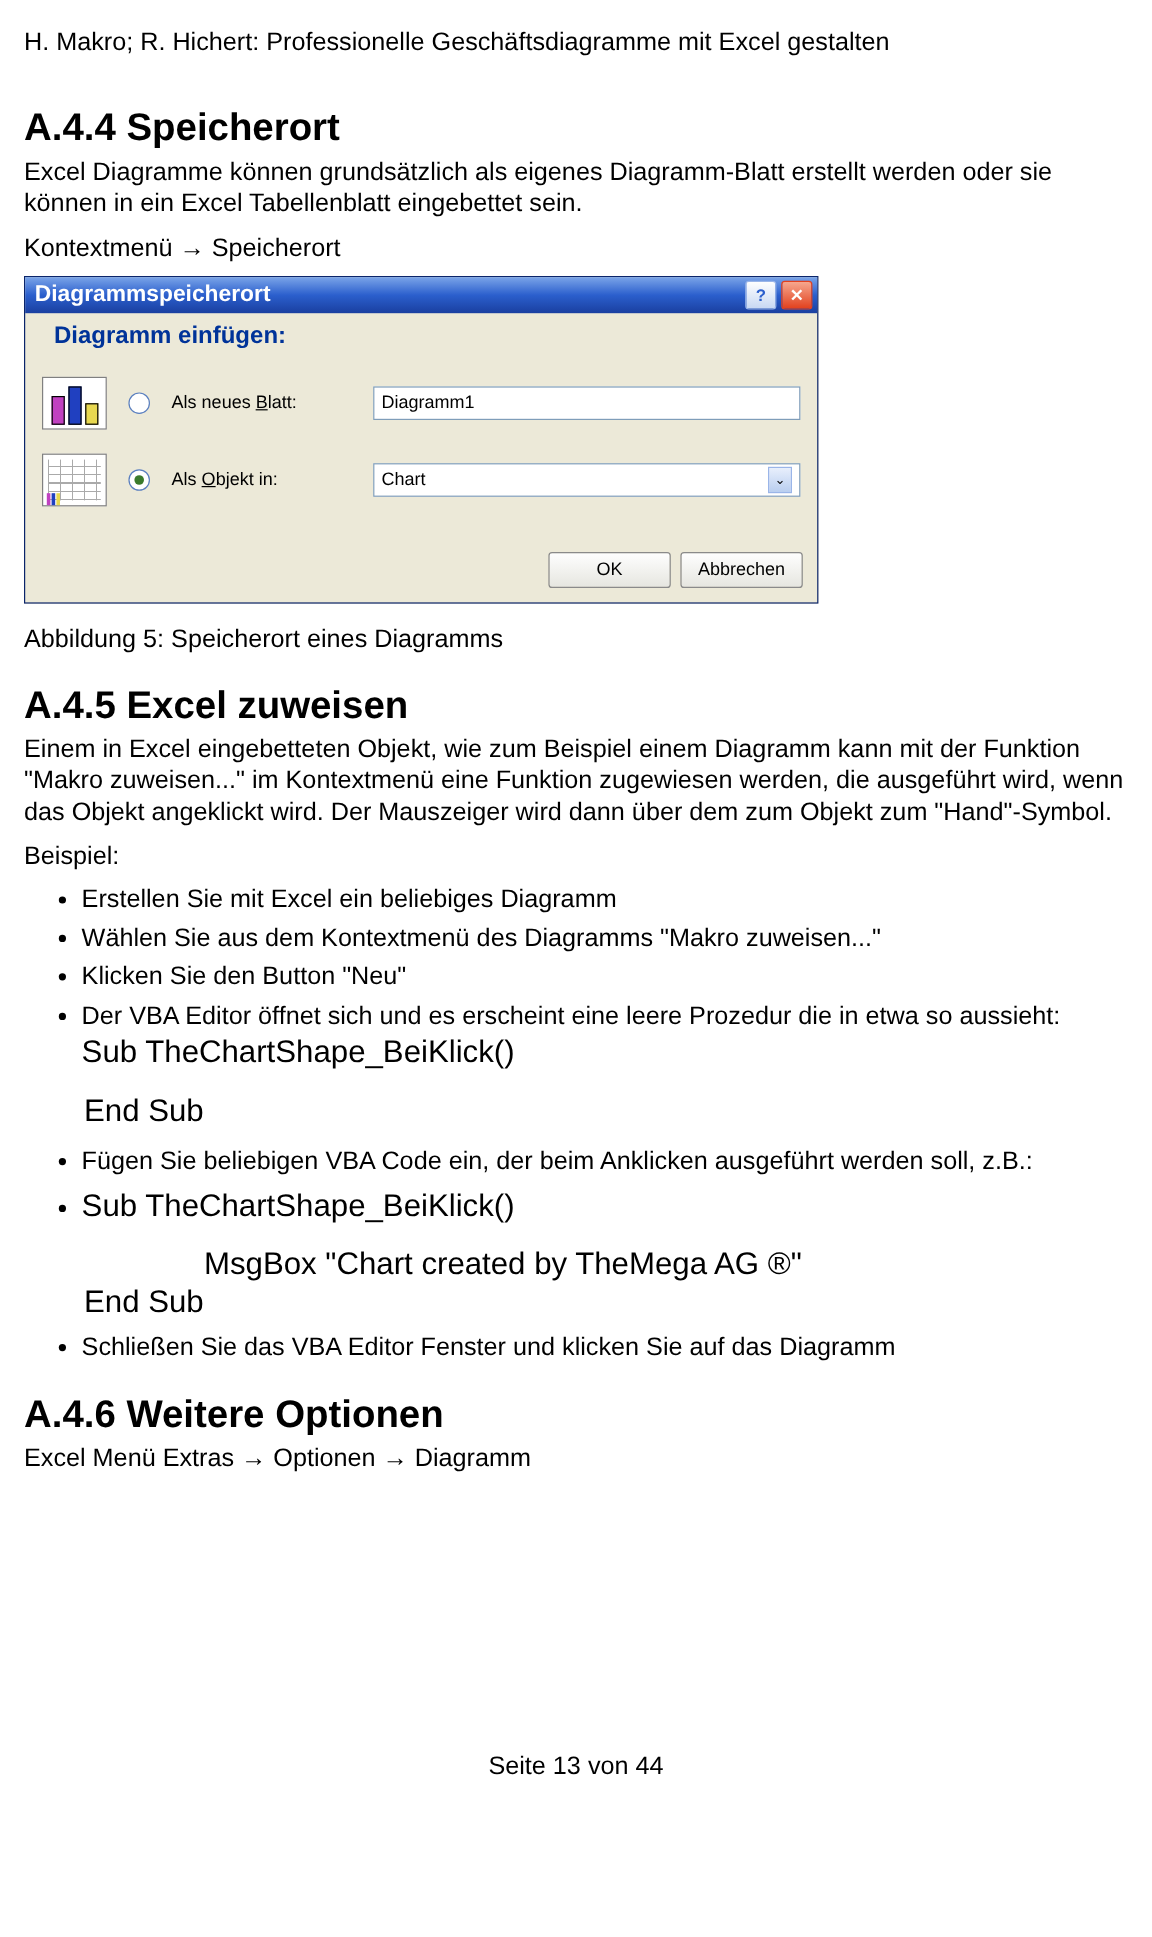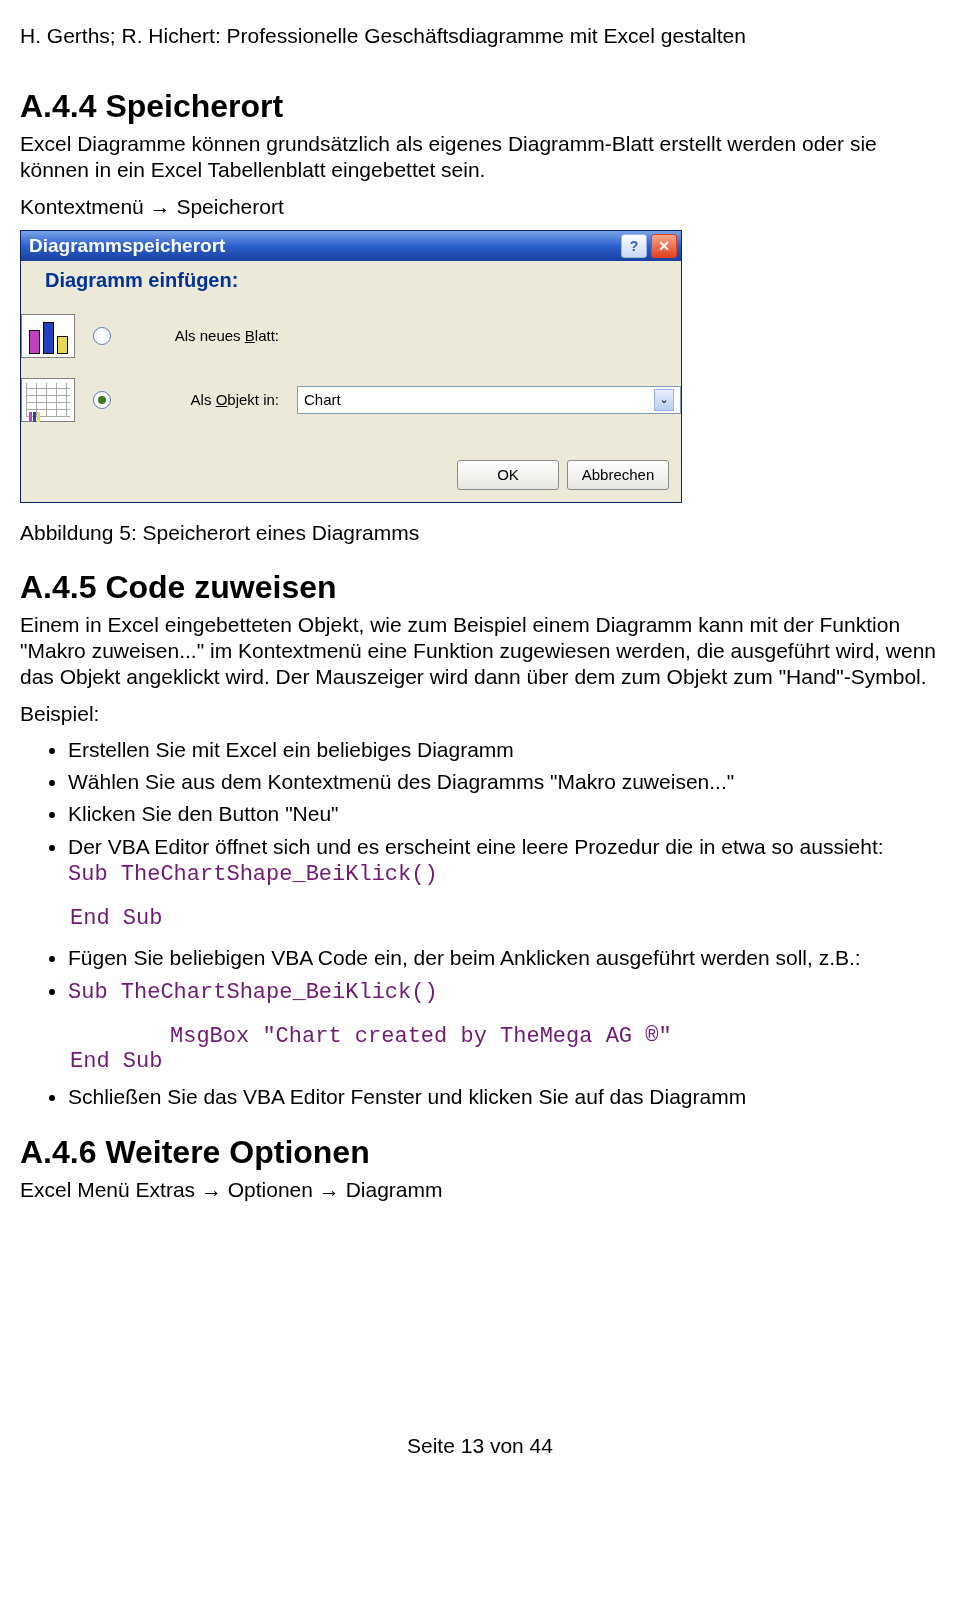--- a/index.html
+++ b/index.html
@@ -34,23 +34,23 @@
   .bullets{
     margin:6px 0 18px 0;
     padding-left:48px;
   }
   .bullets li{
     font-size:21px;
     margin:6px 0;
     line-height:1.25;
   }
   .code{
-    font-family:Liberation Mono, monospace;
-    font-size:22px;
-    color:#701a75;
+    font-family:Liberation Sans, sans-serif;
+    font-size:26px;
+    color:#000000;
     white-space:pre;
   }
   .code-indent1{padding-left:50px;display:block;}
   .code-indent2{padding-left:150px;display:block;}
   .footer{
     text-align:center;
     font-size:21px;
     margin-top:230px;
   }
 
@@ -84,21 +84,21 @@
   .tb-close{
     background:linear-gradient(180deg,#f6a78e,#e2411e);
     color:#fff;border-color:#e2411e;
   }
   .dlg-sub{
     padding:8px 24px 4px;
     color:#003399;
     font-weight:bold;
     font-size:20px;
   }
-  .dlg-body{padding:6px 0 14px;text-align:right;}
+  .dlg-body{padding:6px 14px 14px;}
   .opt-row{
     display:flex;
     align-items:center;
     gap:18px;
     margin:12px 0 20px 0;
   }
   .dlg-icon{
     width:54px;height:44px;border:1px solid #808080;background:#fff;
     display:flex;align-items:flex-end;justify-content:center;
     padding:3px;box-sizing:border-box;
@@ -147,21 +147,21 @@
     min-width:100px;height:28px;
     border:1px solid #8a8a8a;border-radius:3px;
     background:linear-gradient(180deg,#fefefe,#e6e6e0);
     font-size:15px;display:flex;align-items:center;justify-content:center;
   }
 </style>
 </head>
 <body>
 
 <div class="page">
-  <div class="header-line">H. Gerths; R. Hichert: Professionelle Geschäftsdiagramme mit Excel gestalten</div>
+  <div class="header-line">H. Makro; R. Hichert: Professionelle Geschäftsdiagramme mit Excel gestalten</div>
 
   <h2>A.4.4 Speicherort</h2>
   <p>Excel Diagramme können grundsätzlich als eigenes Diagramm-Blatt erstellt werden oder sie können in ein Excel Tabellenblatt eingebettet sein.</p>
   <p>Kontextmenü → Speicherort</p>
 
   <div class="dialog">
     <div class="dlg-title">
       <span>Diagrammspeicherort</span>
       <div class="title-btns">
         <div class="tb">?</div>
@@ -175,20 +175,23 @@
           <div class="mini-chart">
               <div class="bar b1"></div>
               <div class="bar b2"></div>
               <div class="bar b3"></div>
             </div>
         </div>
         <div class="radio"></div>
         <div class="opt-label">
           <span>Als neues </span><u>B</u><span>latt:</span>
         </div>
+        <div class="field">
+          <span>Diagramm1</span>
+        </div>
       </div>
       <div class="opt-row">
         <div class="sheet-icon">
           <div class="sheet-grid"></div>
           <div class="sheet-mark"><span class="sm1"></span><span class="sm2"></span><span class="sm3"></span></div>
         </div>
         <div class="radio checked"></div>
         <div class="opt-label">
           <span>Als </span><u>O</u><span>bjekt in:</span>
         </div>
@@ -199,21 +202,21 @@
       </div>
     </div>
     <div class="dlg-footer">
       <div class="btn">OK</div>
       <div class="btn">Abbrechen</div>
     </div>
   </div>
 
   <div class="caption">Abbildung 5: Speicherort eines Diagramms</div>
 
-  <h2>A.4.5 Code zuweisen</h2>
+  <h2>A.4.5 Excel zuweisen</h2>
   <p>Einem in Excel eingebetteten Objekt, wie zum Beispiel einem Diagramm kann mit der Funktion "Makro zuweisen..." im Kontextmenü eine Funktion zugewiesen werden, die ausgeführt wird, wenn das Objekt angeklickt wird. Der Mauszeiger wird dann über dem zum Objekt zum "Hand"-Symbol.</p>
   <p style="font-weight:normal">Beispiel:</p>
 
   <ul class="bullets">
     <li>Erstellen Sie mit Excel ein beliebiges Diagramm</li>
     <li>Wählen Sie aus dem Kontextmenü des Diagramms "Makro zuweisen..."</li>
     <li>Klicken Sie den Button "Neu"</li>
     <li>
       <span>Der VBA Editor öffnet sich und es erscheint eine leere Prozedur die in etwa so aussieht:</span><br>
       <span class="code">Sub TheChartShape_BeiKlick()</span>

